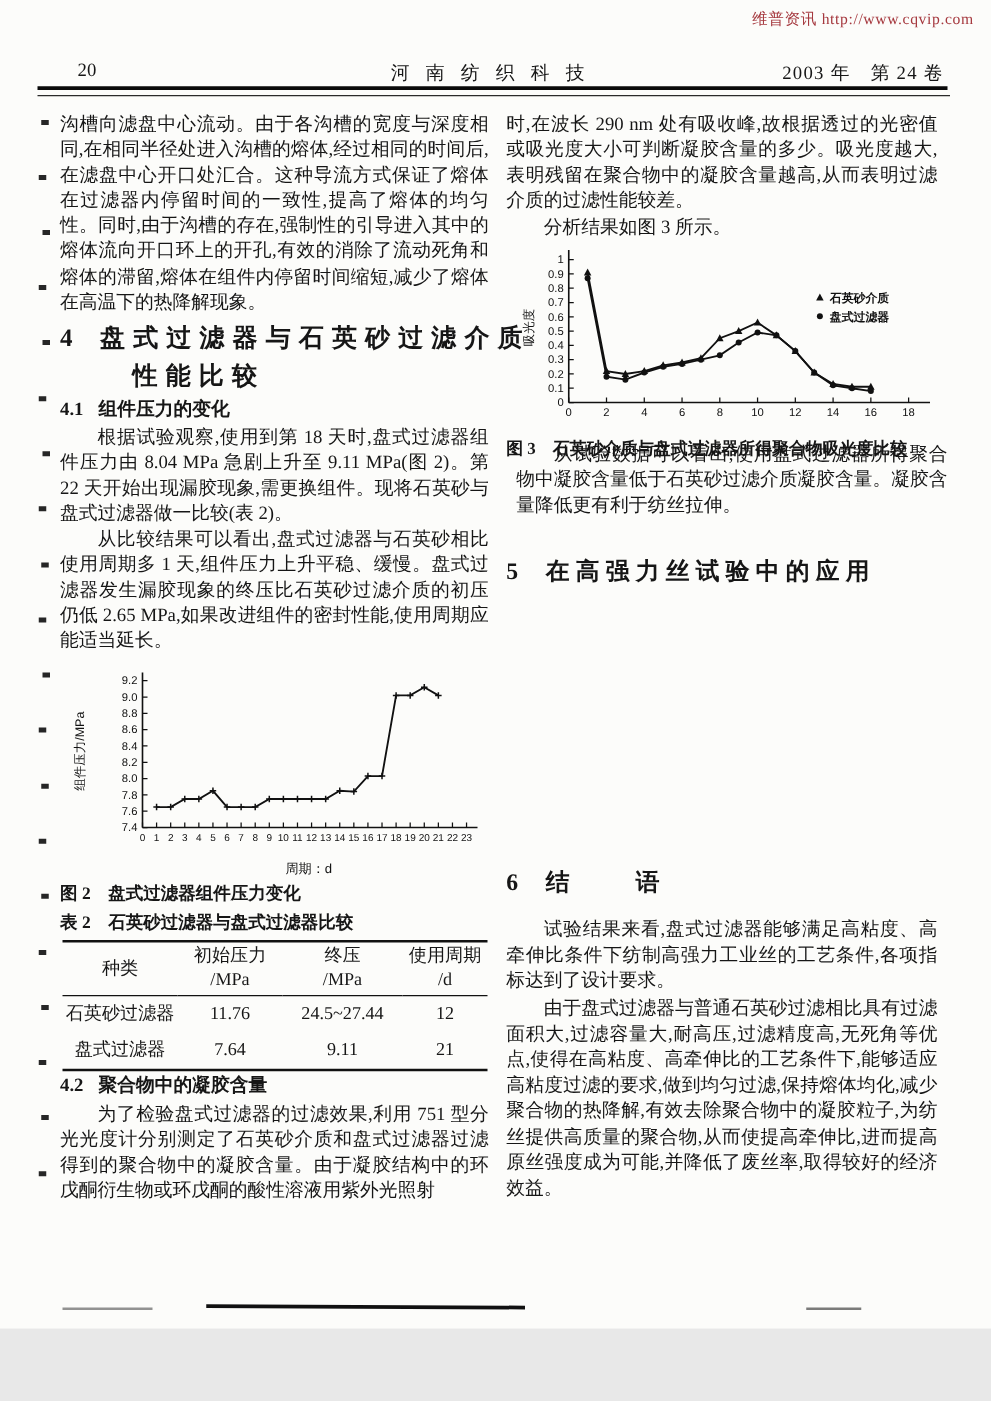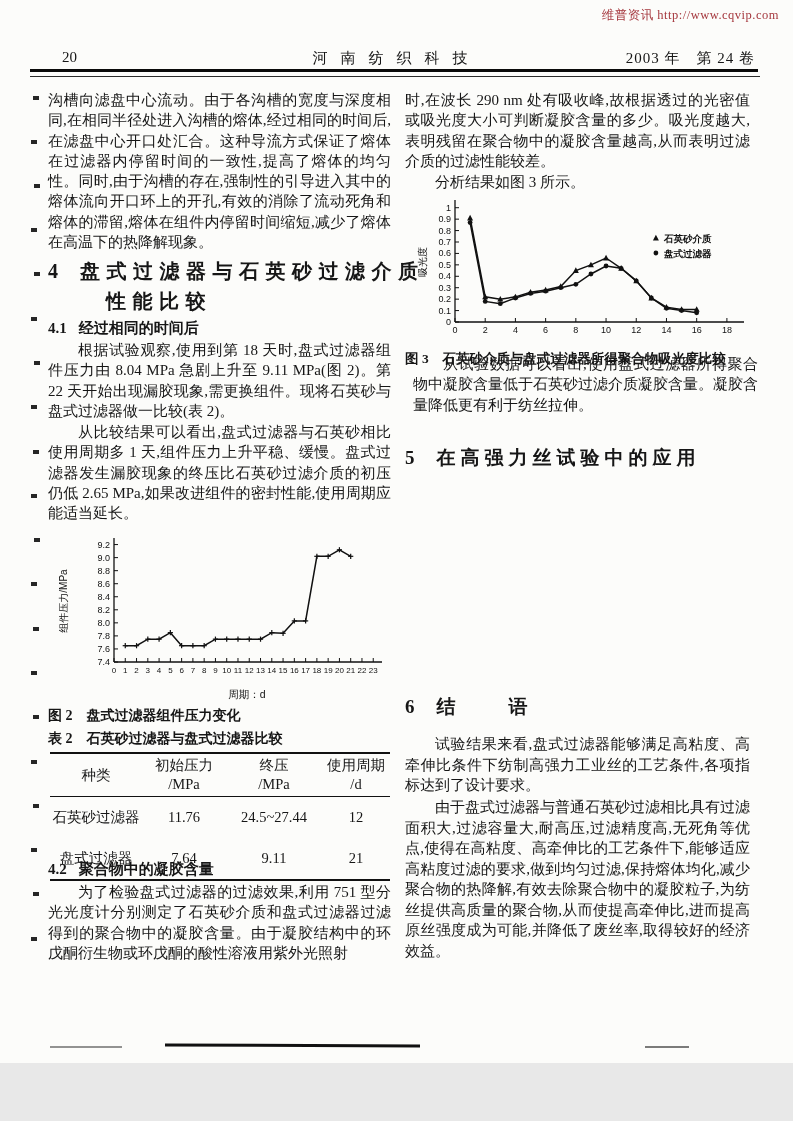--- a/index.html
+++ b/index.html
@@ -20,21 +20,21 @@
   .h-sub{position:absolute;font-weight:700;font-size:15px;white-space:nowrap;}
   .h-sub .num{margin-right:12px;font-weight:700;}
   .caption{position:absolute;width:100%;text-align:left;font-weight:700;font-size:14px;white-space:nowrap;}
   .chart{position:absolute;}
   svg text{font-family:"Liberation Sans","DejaVu Sans",sans-serif;}
   table.cmp{border-collapse:collapse;width:340px;font-size:14.5px;}
   table.cmp td,table.cmp th{text-align:center;font-weight:400;padding:2px 0;line-height:19px;}
   .tb-wrap{position:absolute;border-top:2px solid #111;border-bottom:2px solid #111;}
   .tb-head{border-bottom:1.5px solid #111;}
   .tb-head th{padding:4px 0 3px;}
-  table.cmp tr.rowline td{padding:11px 0;}
+  table.cmp tr.rowline td{padding:5px 0;}
   .mark{position:absolute;background:#000;opacity:.85;}
   .smudge{position:absolute;background:#111;}
 </style>
 </head>
 <body>
 
 <div class="page">
 
   <div class="abs watermark">维普资讯 http://www.cqvip.com</div>
 
@@ -48,21 +48,21 @@
     <p class="para" style="top:90px;margin:0;">沟槽向滤盘中心流动。由于各沟槽的宽度与深度相同,在相同半径处进入沟槽的熔体,经过相同的时间后,在滤盘中心开口处汇合。这种导流方式保证了熔体在过滤器内停留时间的一致性,提高了熔体的均匀性。同时,由于沟槽的存在,强制性的引导进入其中的熔体流向开口环上的开孔,有效的消除了流动死角和熔体的滞留,熔体在组件内停留时间缩短,减少了熔体在高温下的热降解现象。</p>
 
     <div class="h-sec" style="top:256px;left:0;">
       <span class="num">4</span><span>盘式过滤器与石英砂过滤介质</span>
     </div>
     <div class="h-sec" style="top:286px;left:58px;">
       <span>性能比较</span>
     </div>
 
     <div class="h-sub" style="top:318px;left:0;">
-      <span class="num">4.1</span><span>经过相同的时间后</span>
+      <span class="num">4.1</span><span>组件压力的变化</span>
     </div>
 
     <p class="para indent" style="top:340px;margin:0;">根据试验观察,使用到第 18 天时,盘式过滤器组件压力由 8.04 MPa 急剧上升至 9.11 MPa(图 2)。第 22 天开始出现漏胶现象,需更换组件。现将石英砂与盘式过滤器做一比较(表 2)。</p>
     <p class="para indent" style="top:422px;margin:0;">从比较结果可以看出,盘式过滤器与石英砂相比使用周期多 1 天,组件压力上升平稳、缓慢。盘式过滤器发生漏胶现象的终压比石英砂过滤介质的初压仍低 2.65 MPa,如果改进组件的密封性能,使用周期应能适当延长。</p>
 
     <div class="chart" style="left:8px;top:532px;width:330px;height:170px;"><svg width="330" height="170" viewBox="0 0 330 170">
           <line x1="58" y1="6" x2="58" y2="130" stroke="#111" stroke-width="1.3"></line>
           <line x1="58" y1="130" x2="326" y2="130" stroke="#111" stroke-width="1.3"></line>
           <line x1="58" y1="130" x2="62" y2="130" stroke="#111" stroke-width="1"></line>
           <text x="54" y="133" text-anchor="end" font-size="9" fill="#111">7.4</text>

